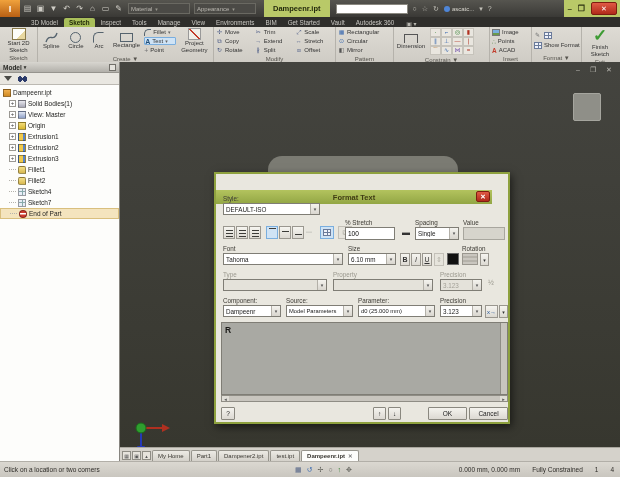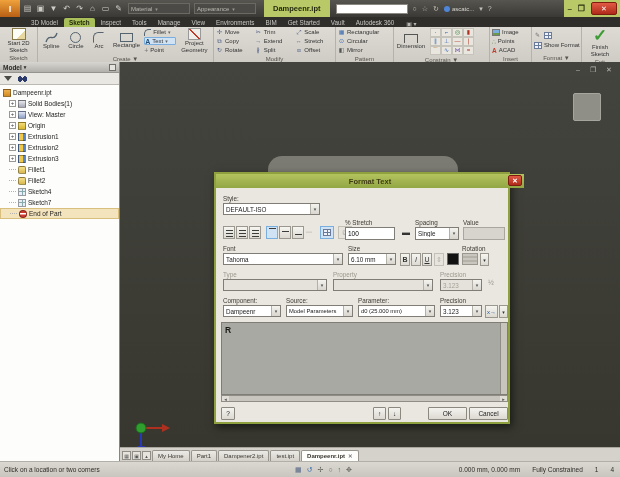--- a/index.html
+++ b/index.html
@@ -85,21 +85,21 @@
 
   
   #canvas{left:120px;top:62px;width:500px;height:385px;background:linear-gradient(#44443f,#37372f);overflow:hidden;}
   #doc-controls{right:4px;top:4px;color:#b8b6b0;font-size:7px;letter-spacing:4px;}
   #viewcube{right:19px;top:31px;width:28px;height:28px;background:#8f8f88;border:1px solid #a5a59e;border-radius:2px;}
   #part-shape{left:148px;top:94px;width:190px;height:22px;background:#7b7b73;border-radius:14px 14px 0 0;}
   #triad{left:10px;top:358px;}
 
   
   #dialog{left:214px;top:172px;width:296px;height:252px;background:#e9e7df;border:2px solid #8ea13e;box-shadow:2px 3px 8px rgba(0,0,0,.55);}
-  #dlg-title{left:0;top:0;width:308px;height:14px;background:linear-gradient(#b3c35e,#92a644);display:flex;align-items:center;justify-content:center;font-size:7.5px;font-weight:bold;color:#403c14;}
+  #dlg-title{left:0;top:16px;width:276px;height:14px;background:linear-gradient(#b3c35e,#92a644);display:flex;align-items:center;justify-content:center;font-size:7.5px;font-weight:bold;color:#403c14;}
   #dlg-close{right:2px;top:1px;width:14px;height:11px;background:linear-gradient(#e05a45,#b02a1a);border:1px solid #7e1c10;border-radius:2px;color:#fff;font-size:6.5px;text-align:center;line-height:10px;}
   .dlbl{font-size:6.3px;color:#3c3a34;white-space:nowrap;}
   .dlbl.dis{color:#9a988e;}
   .combo{background:#fff;border:1px solid #7f7d75;display:flex;align-items:center;font-size:6.3px;height:12px;}
   .combo .val{flex:1;padding-left:2px;overflow:hidden;white-space:nowrap;}
   .combo .carr{width:9px;align-self:stretch;background:linear-gradient(#f4f3ee,#d9d6cf);border-left:1px solid #b3b0a8;font-size:5px;line-height:11px;text-align:center;color:#555;}
   .combo.dis{background:#e4e2da;}
   .combo.dis .val{color:#a3a198;}
   .tbtn{width:12px;height:13px;border:1px solid #9a978f;background:linear-gradient(#f6f5f0,#dcd9d2);font-size:7px;text-align:center;line-height:12px;color:#333;}
   .tbtn.blue{background:#cfe3f5;border-color:#7aaede;}

